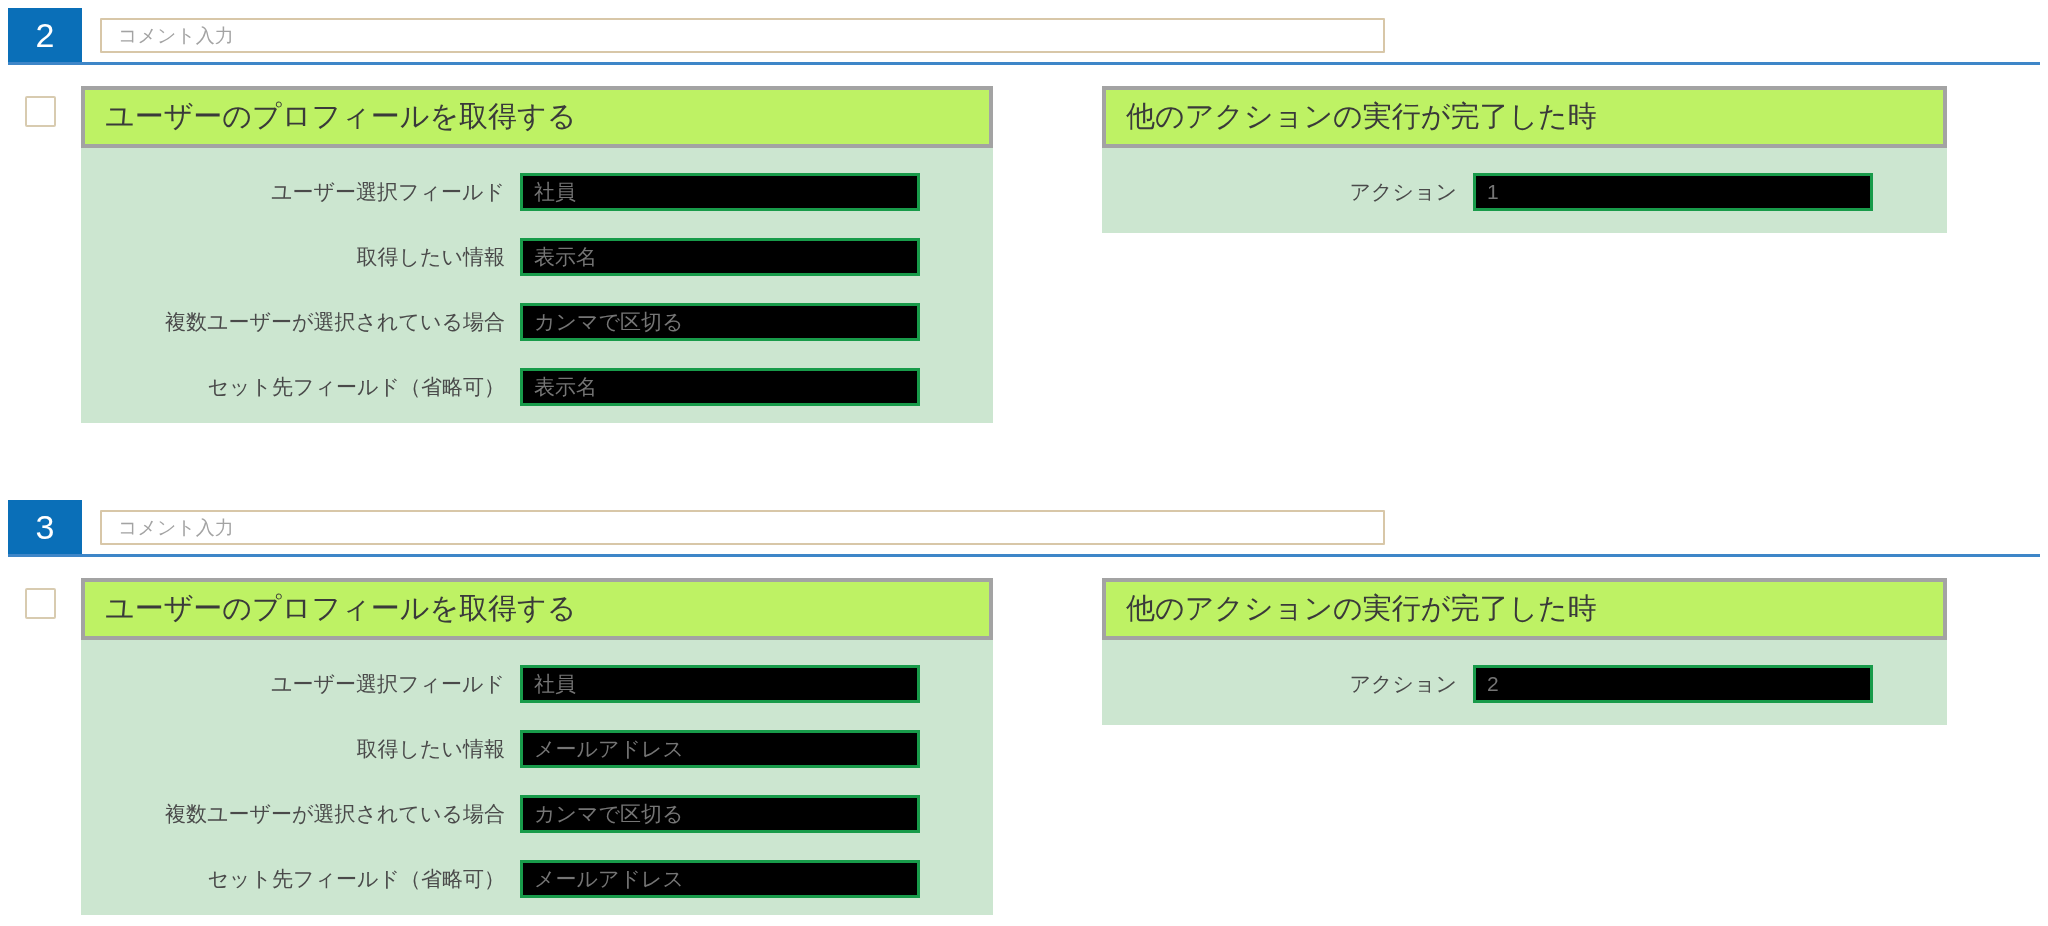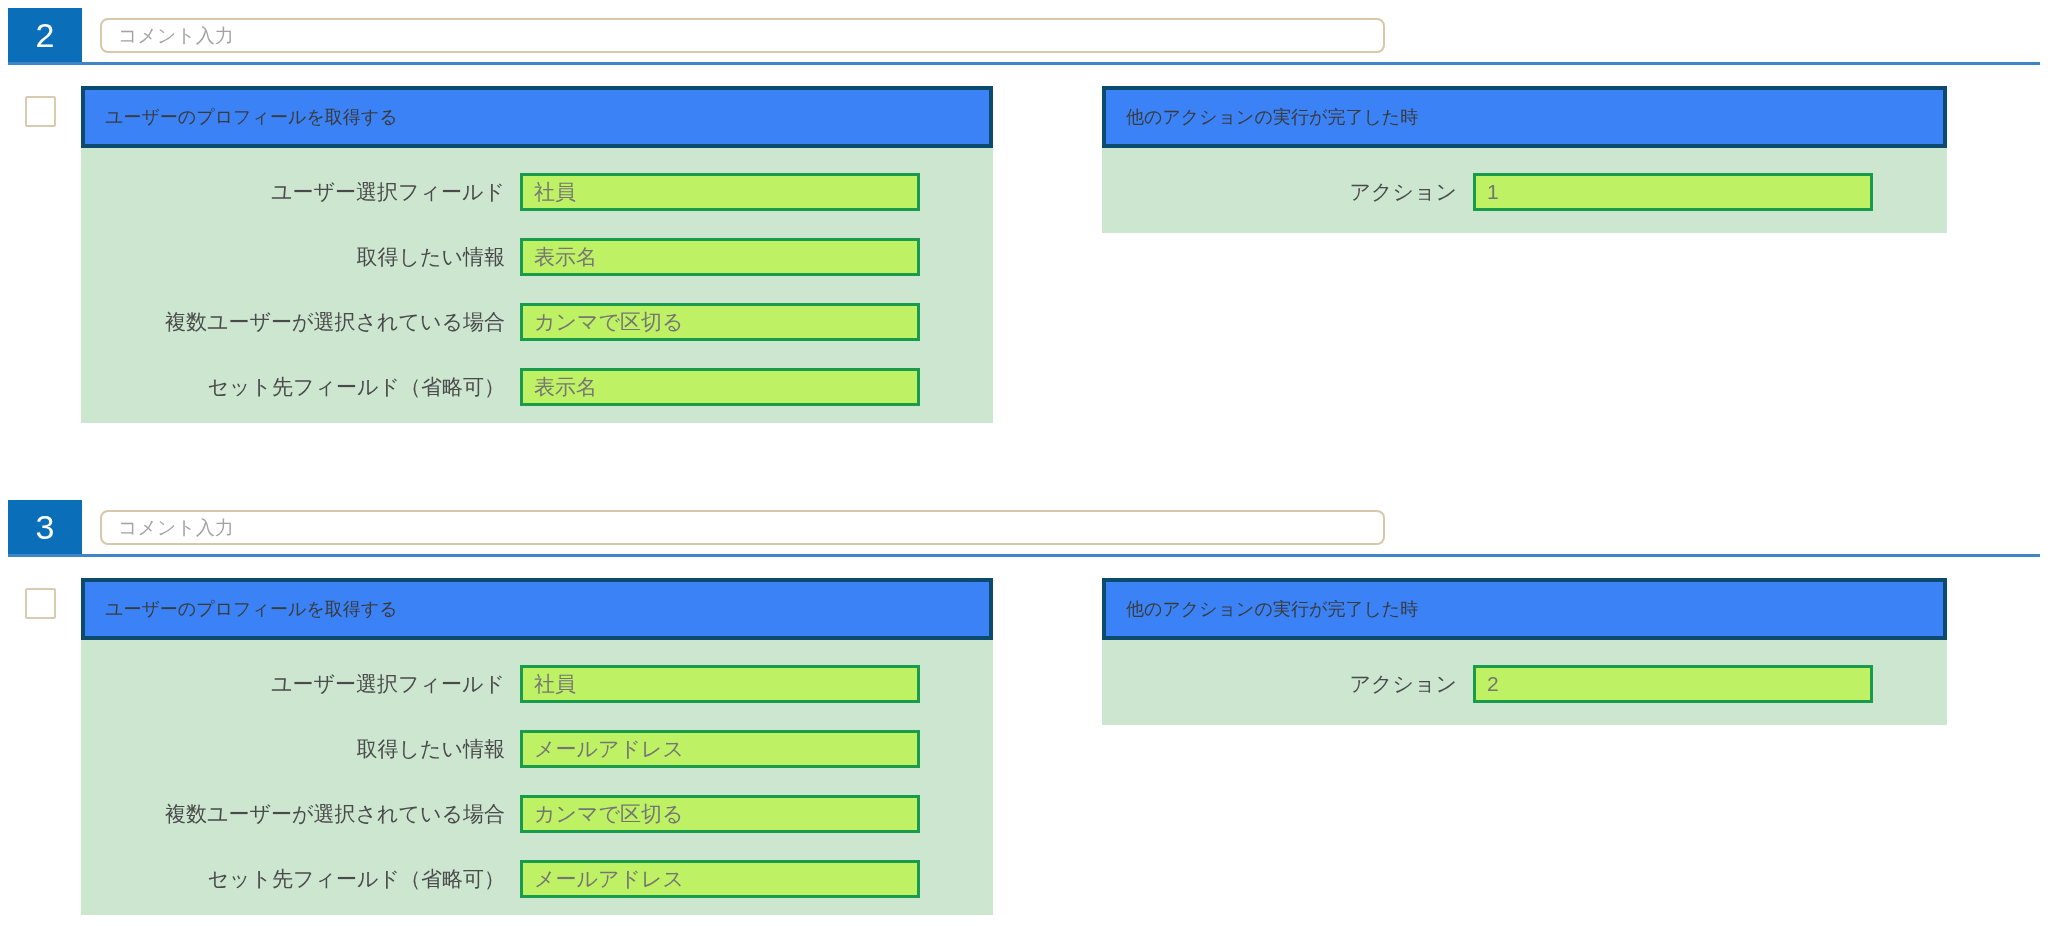--- a/index.html
+++ b/index.html
@@ -12,58 +12,58 @@
 
   .step-badge {
     position:absolute; left:8px; top:8px; width:74px; height:54px;
     background:#0a6fb8; color:#ffffff; font-size:34px;
     display:flex; align-items:center; justify-content:center;
   }
   .comment-input {
     position:absolute; left:100px; top:18px; width:1285px; height:35px;
     border:2px solid #d8c7a8; box-sizing:border-box; background:#ffffff;
     font-family:"Liberation Sans", sans-serif;
-    font-size:19px; color:#666666; padding:0 16px; outline:none; border-radius:8px;
+    font-size:19px; color:#666666; padding:0 16px; outline:none; border-radius:1px;
   }
   .comment-input::placeholder { color:#a3a3a3; opacity:1; }
 
   .section-divider {
     position:absolute; left:8px; top:62px; width:2032px; height:3px; background:#3e86c8;
   }
 
   .row-checkbox {
     position:absolute; left:25px; top:96px; width:31px; height:31px;
     -webkit-appearance:none; appearance:none; margin:0;
     border:2px solid #d8cbb0; background:#ffffff; box-sizing:border-box;
     border-radius:2px; cursor:pointer;
   }
 
   .panel { position:absolute; top:86px; }
   .panel.left  { left:81px;  width:912px; }
   .panel.right { left:1102px; width:845px; }
 
   .panel-header {
-    height:62px; box-sizing:border-box; border:4px solid #0c4a6e; background:#3b82f6;
+    height:62px; box-sizing:border-box; border:4px solid #a3a3a3; background:#bef264;
     display:flex; align-items:center; padding-left:20px;
-    font-size:18px; color:#3a3a3a; cursor:default;
+    font-size:29px; color:#3a3a3a; cursor:default;
   }
   .panel-body { background:#cce6d0; box-sizing:border-box; padding-top:20px; }
   .panel.left  .panel-body { height:275px; }
   .panel.right .panel-body { height:85px; }
 
   .field-row { display:flex; align-items:center; height:48px; margin-bottom:17px; }
   .field-label {
     font-weight:normal; font-size:21px; color:#4a4a4a; text-align:right;
     white-space:nowrap;
   }
   .panel.left  .field-label { flex:0 0 424px; }
   .panel.right .field-label { flex:0 0 355px; }
   .field-input {
     box-sizing:border-box; width:400px; height:32px;
-    border:3px solid #189b4a; background:#bef264;
+    border:3px solid #189b4a; background:#000000;
     font-family:"Liberation Sans", sans-serif;
     font-size:21px; color:#757575; padding:16px 11px; margin-left:15px;
     outline:none; border-radius:0;
   }
   .panel.right .field-input { margin-left:16px; }
 </style>
 </head>
 <body>
 
 <div class="canvas">

